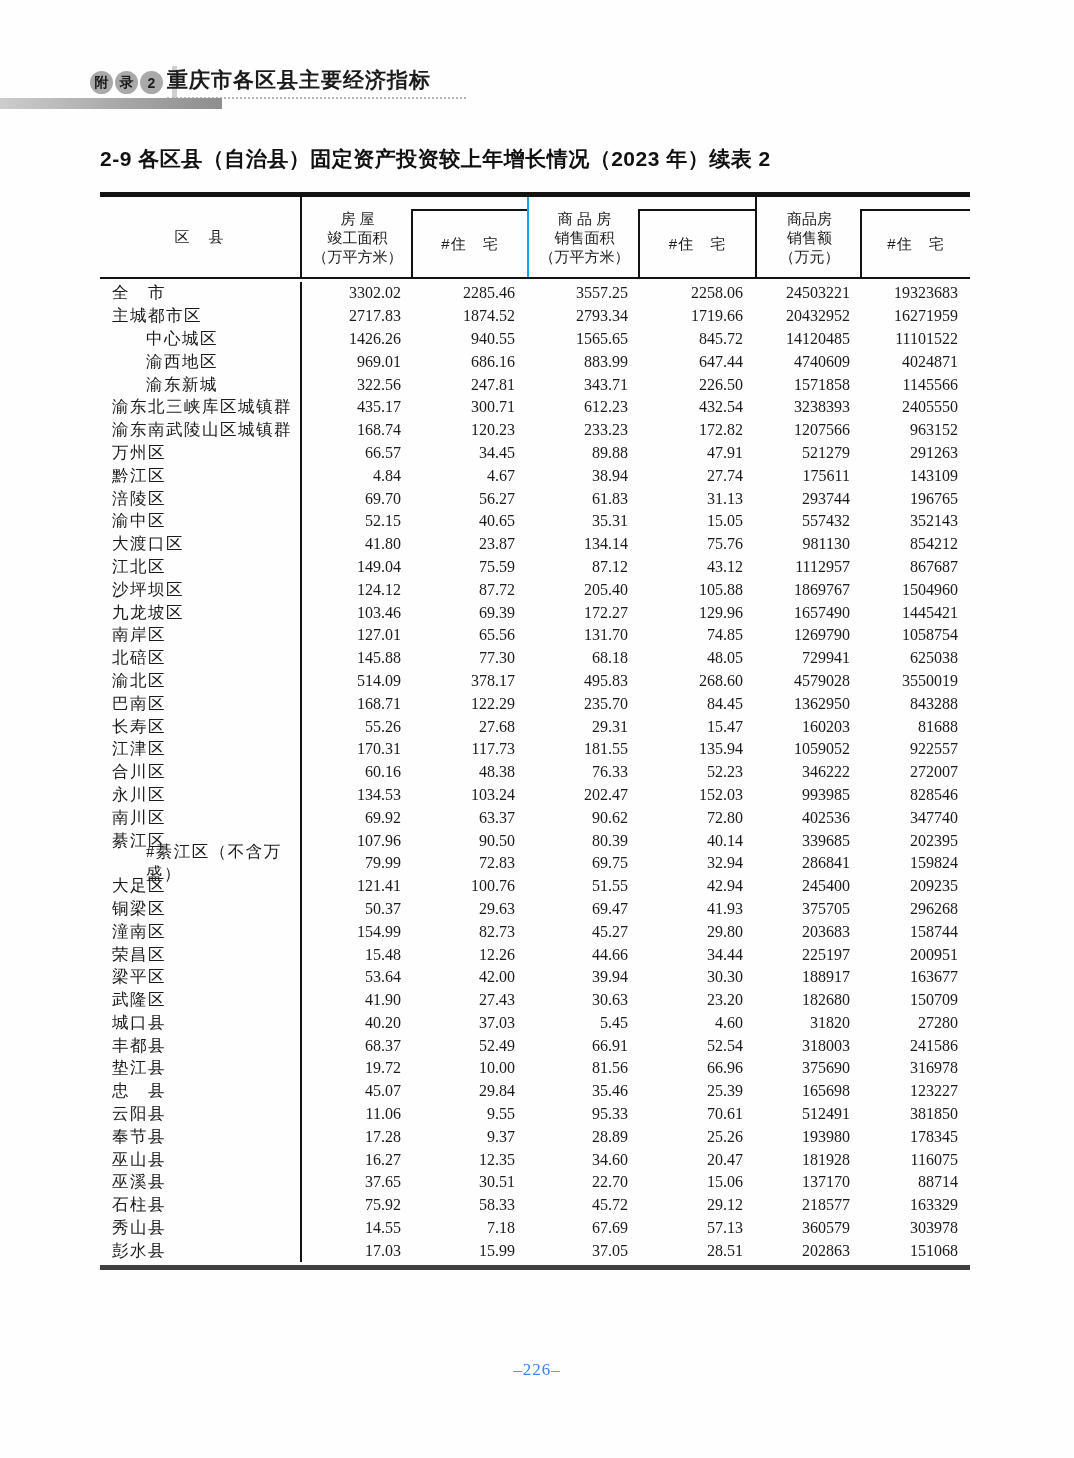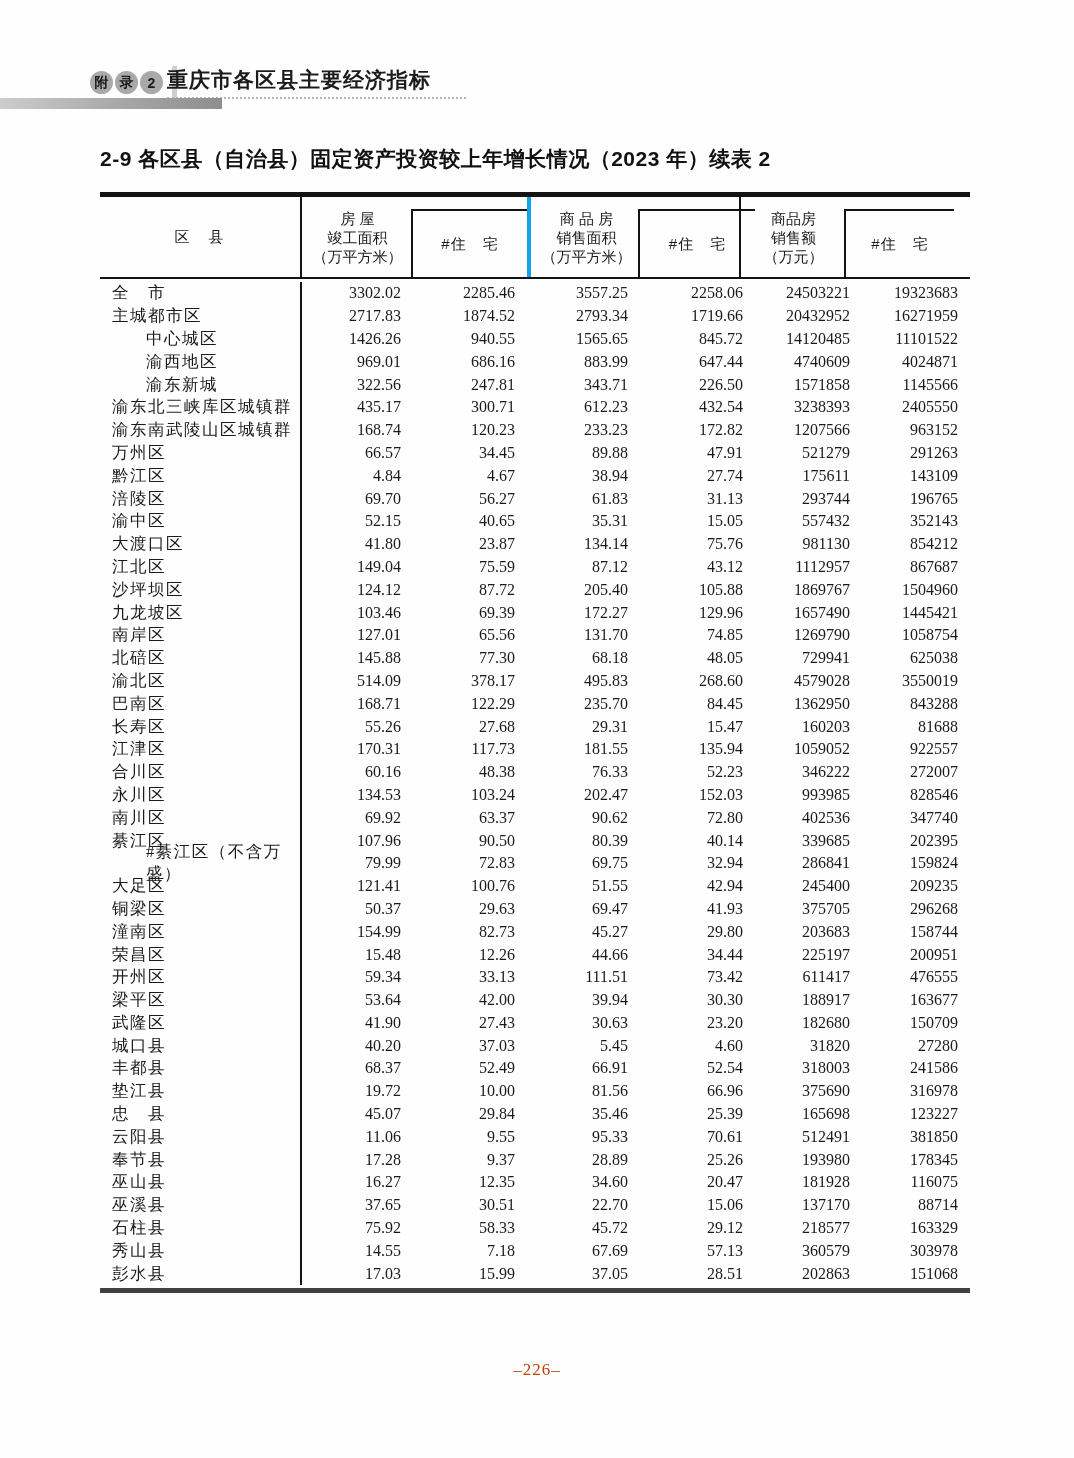--- a/index.html
+++ b/index.html
@@ -37,22 +37,22 @@
     position:relative;height:80px;box-sizing:content-box;
     border-top:5px solid #131313;border-bottom:2px solid #131313;
     font-family:"Liberation Sans","DejaVu Sans",sans-serif;font-size:15px;color:#1b1b1b;
   }
   .th-rowhdr{
     position:absolute;left:0;top:0;height:80px;width:200px;border-right:2px solid #131313;
     display:flex;align-items:center;justify-content:center;letter-spacing:2px;
   }
   .th-group{position:absolute;top:0;height:80px;box-sizing:border-box;}
   .g1{left:202px;width:225px;}
-  .g2{left:427px;width:228px;border-left:4px solid #0ea5e9;}
-  .g3{left:639px;width:215px;border-left:2px solid #131313;}
+  .g2{left:427px;width:228px;border-left:2px solid #0ea5e9;}
+  .g3{left:655px;width:215px;border-left:2px solid #131313;}
   .th-measure{
     position:absolute;left:0;top:0;bottom:0;
     display:flex;flex-direction:column;align-items:center;justify-content:center;
     text-align:center;line-height:19px;
   }
   .g1 .th-measure{width:111px;}
   .g2 .th-measure{width:111px;}
   .g3 .th-measure{width:105px;}
   .th-sub{
     position:absolute;right:0;top:12px;bottom:0;
@@ -68,21 +68,21 @@
   .td.label{
     width:202px;align-self:stretch;display:flex;align-items:center;
     border-right:2px solid #131313;padding-left:12px;letter-spacing:1.5px;
   }
   .td.num{text-align:right;padding-right:12px;font-size:16px;}
   .c1{width:111px;} .c2{width:114px;} .c3{width:113px;} .c4{width:115px;}
   .c5{width:107px;} .c6{width:108px;}
   
   .page-number{
     position:absolute;left:0;top:1360px;width:1074px;text-align:center;
-    font-size:17px;color:#c2410c;letter-spacing:1px;
+    font-size:17px;color:#3b82f6;letter-spacing:1px;
   }
 </style>
 </head>
 <body>
 
 <div class="appendix-badge">
   <span class="badge-circle">附</span>
   <span class="badge-circle">录</span>
   <span class="badge-circle">2</span>
   <span class="head-divider"></span>
@@ -420,29 +420,20 @@
   <div class="tr">
     <div class="td label" style="padding-left: 12px;">荣昌区</div>
     <div class="td num c1">15.48</div>
     <div class="td num c2">12.26</div>
     <div class="td num c3">44.66</div>
     <div class="td num c4">34.44</div>
     <div class="td num c5">225197</div>
     <div class="td num c6">200951</div>
   </div>
 
-  <div class="tr">
-    <div class="td label" style="padding-left: 12px;">开州区</div>
-    <div class="td num c1">59.34</div>
-    <div class="td num c2">33.13</div>
-    <div class="td num c3">111.51</div>
-    <div class="td num c4">73.42</div>
-    <div class="td num c5">611417</div>
-    <div class="td num c6">476555</div>
-  </div>
 
   <div class="tr">
     <div class="td label" style="padding-left: 12px;">梁平区</div>
     <div class="td num c1">53.64</div>
     <div class="td num c2">42.00</div>
     <div class="td num c3">39.94</div>
     <div class="td num c4">30.30</div>
     <div class="td num c5">188917</div>
     <div class="td num c6">163677</div>
   </div>

